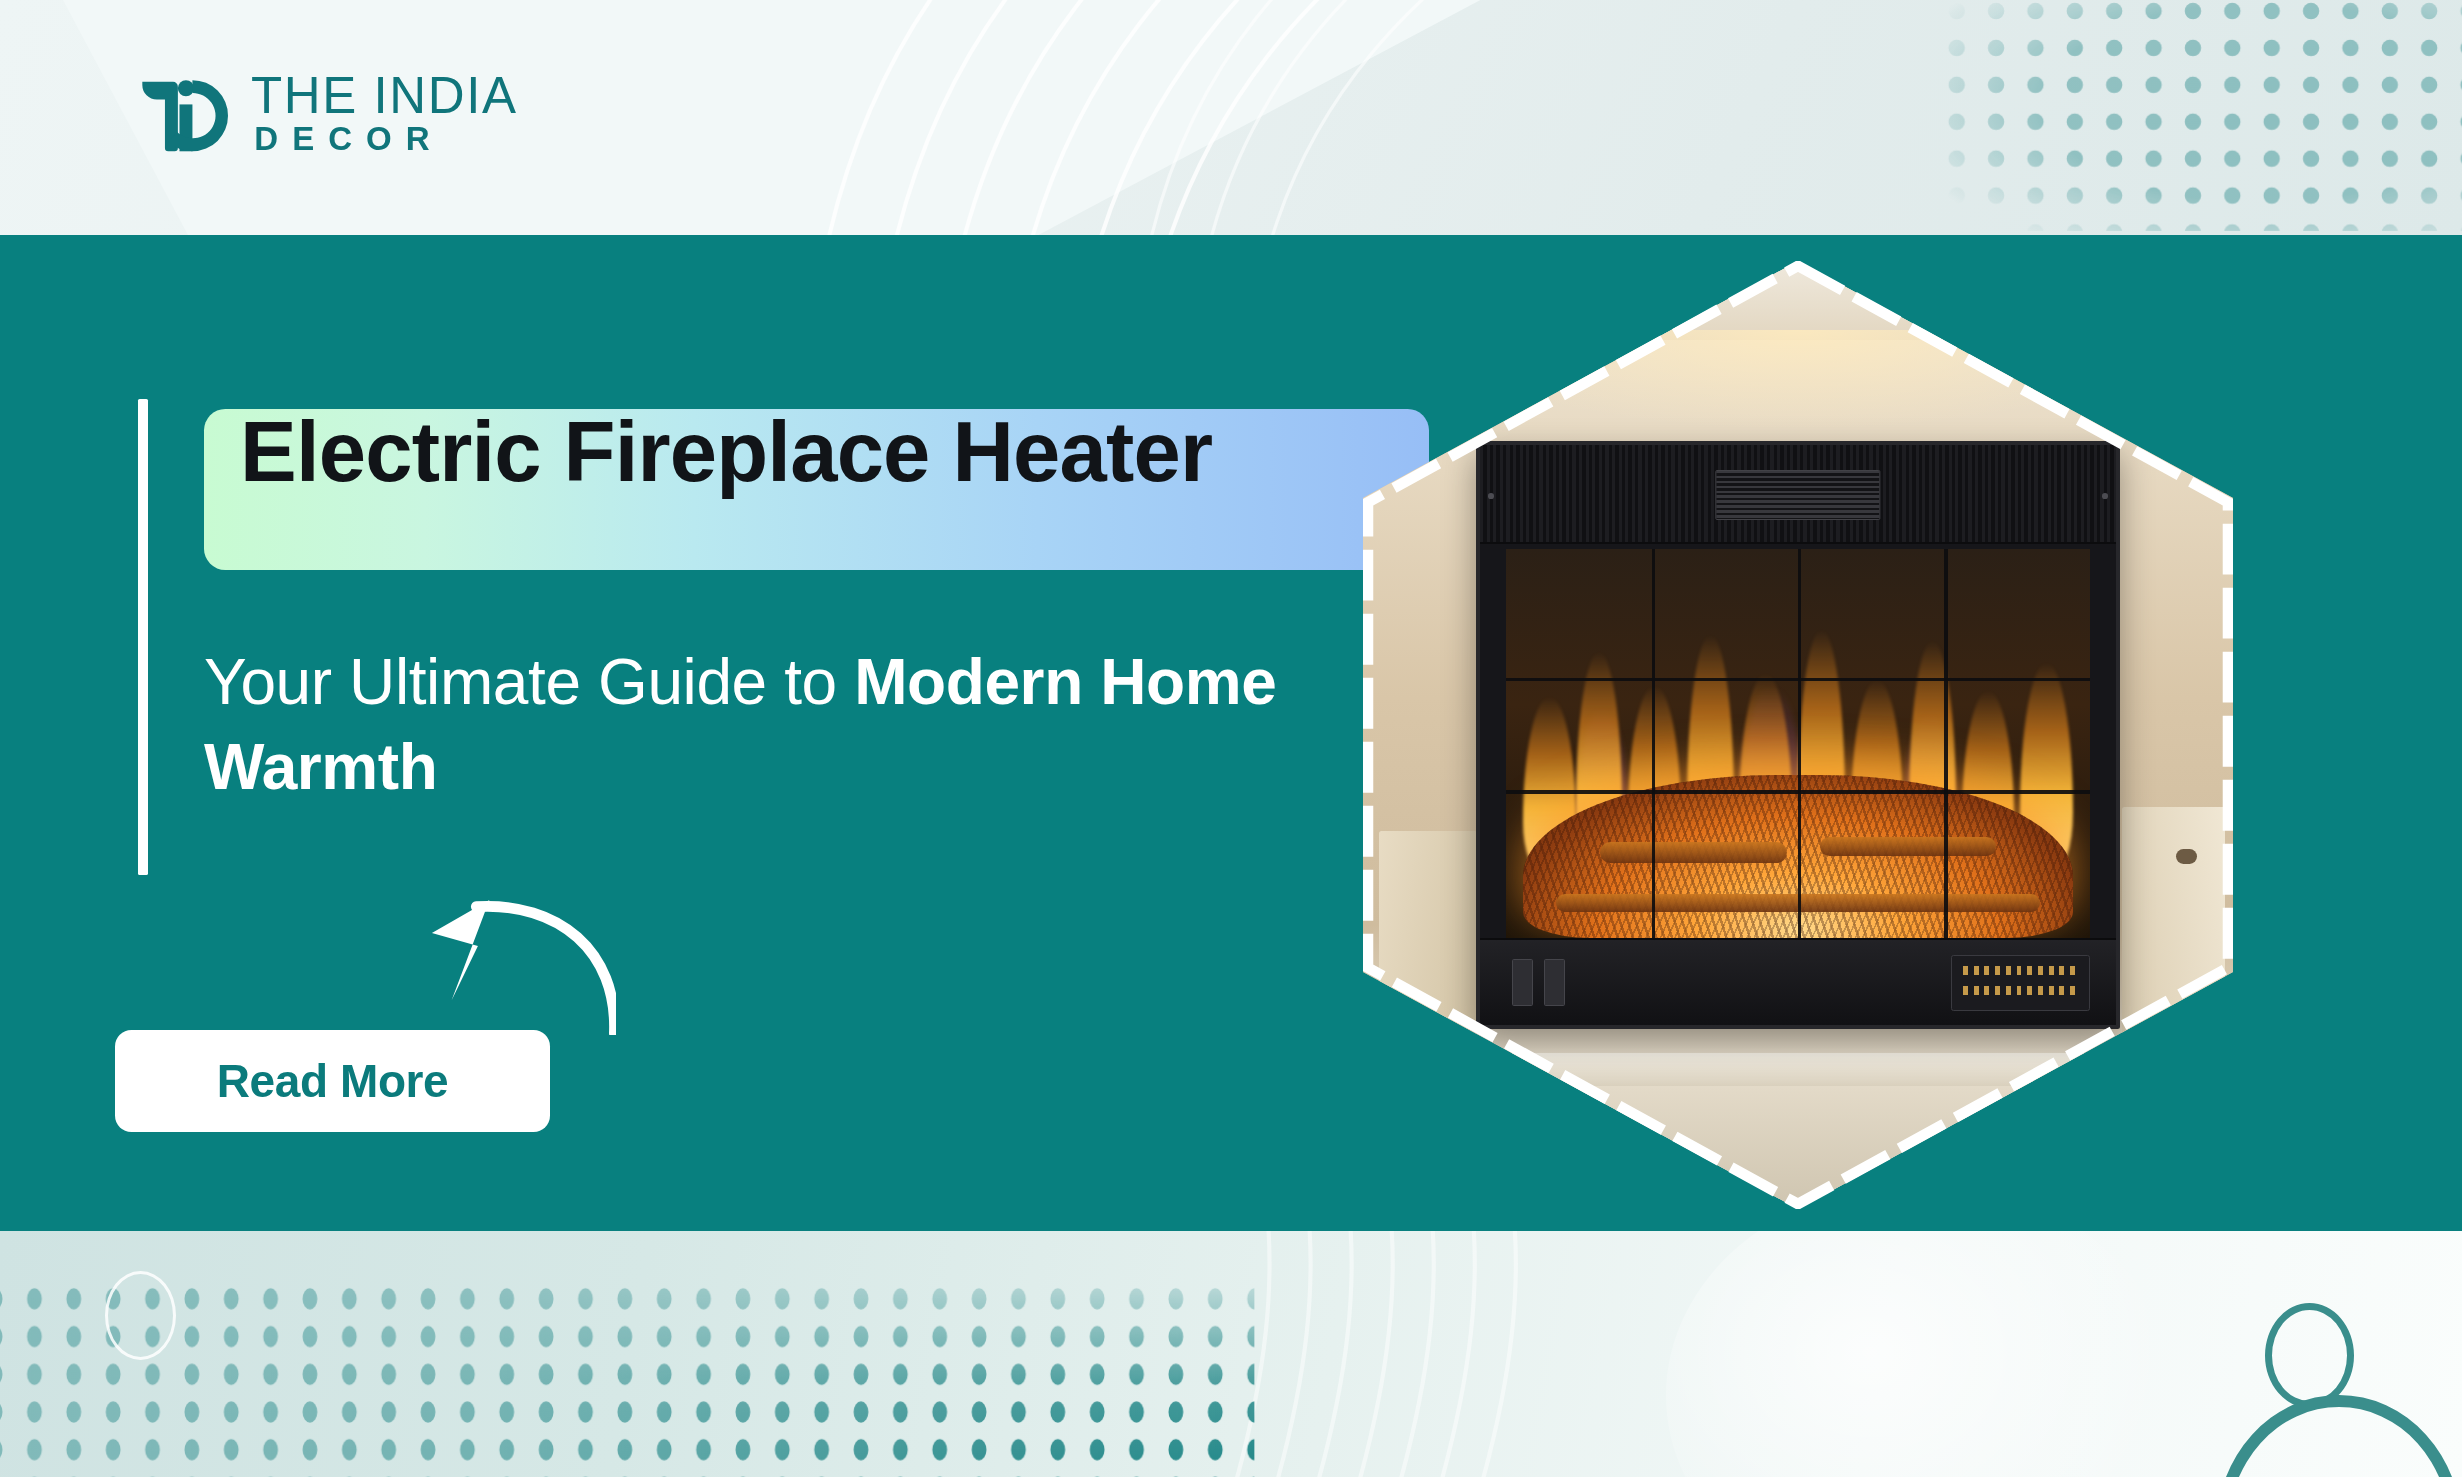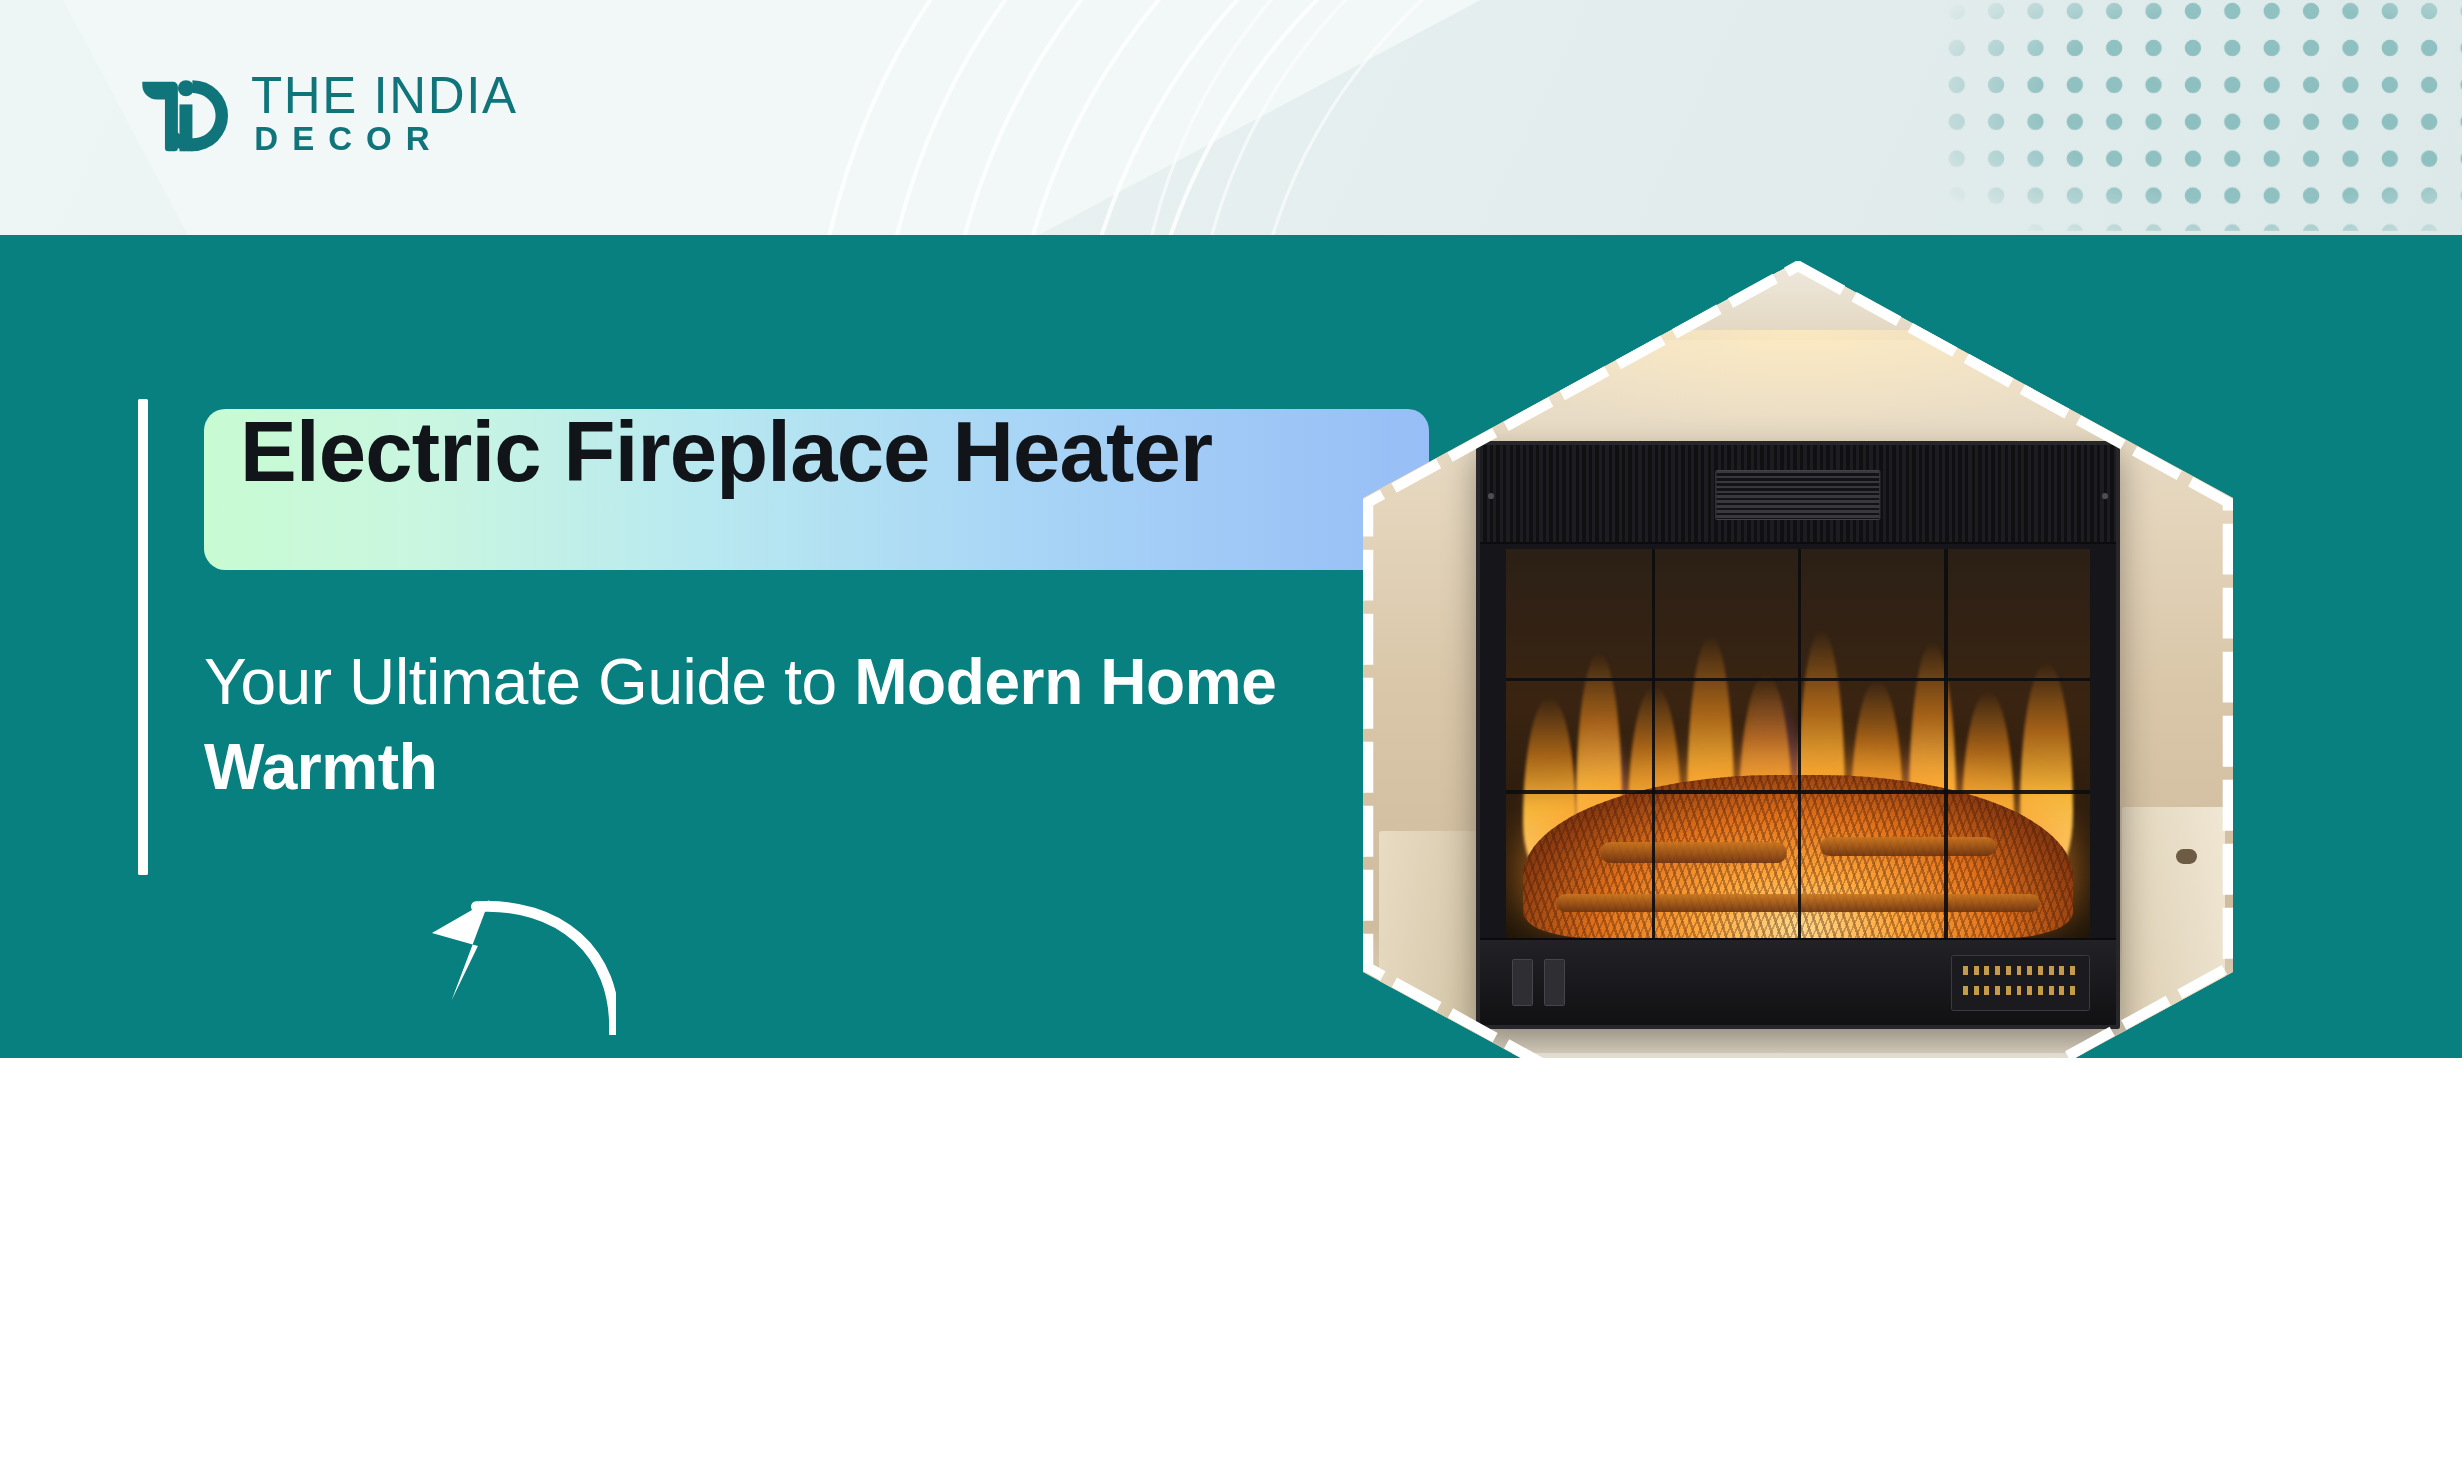--- a/index.html
+++ b/index.html
@@ -1,19 +1,19 @@
 <!DOCTYPE html>
 <html style="font-size:13px"><head>
 <meta charset="utf-8">
 <style>
   *{margin:0;padding:0;box-sizing:border-box;}
   html,body{width:2462px;height:1477px;overflow:hidden;background:#ffffff;}
   body{font-family:"Liberation Sans","DejaVu Sans",sans-serif;}
 
-  .banner{position:relative;width:2462px;height:1058px;overflow:hidden;}
+  .banner{position:relative;width:2462px;height:1477px;overflow:hidden;}
 
   
   .header{position:absolute;left:0;top:0;width:2462px;height:235px;
     background:linear-gradient(115deg,#eef5f5 0%,#e9f1f1 40%,#e2ecec 70%,#dde9e9 100%);
     overflow:hidden;}
   .hdr-diag{position:absolute;left:-164px;top:-427px;width:1560px;height:1149px;
     background:#f2f8f8;transform:rotate(-28deg);transform-origin:left top;}
   .hdr-arcs{position:absolute;right:969px;top:-345px;width:739px;height:821px;opacity:.85;}
   .hdr-arcs-2{position:absolute;right:788px;top:-246px;width:575px;height:657px;opacity:.8;}
 
@@ -204,20 +204,23 @@
 
   <div class="subtitle">
     <span>Your Ultimate Guide to </span><b>Modern Home Warmth</b>
   </div>
 
   <svg class="arrow-svg" viewBox="0 0 320 170" fill="none">
     <path d="M318 168 C 322 68 250 8 150 14" stroke="#ffffff" stroke-width="13" fill="none" stroke-linecap="round"></path>
     <path d="M166 6 L 96 46 L 152 62 L 120 128 Z" fill="#ffffff"></path>
   </svg>
 
+  <div class="read-more">
+    <span>Read More</span>
+  </div>
 
   <div class="hexwrap">
     <div class="hexclip">
       <div class="room">
         <div class="ceiling"></div>
         <div class="ceilglow"></div>
         <div class="panel-l"></div>
         <div class="panel-r"></div>
         <div class="knob-r"></div>
         <div class="mantel"></div>

